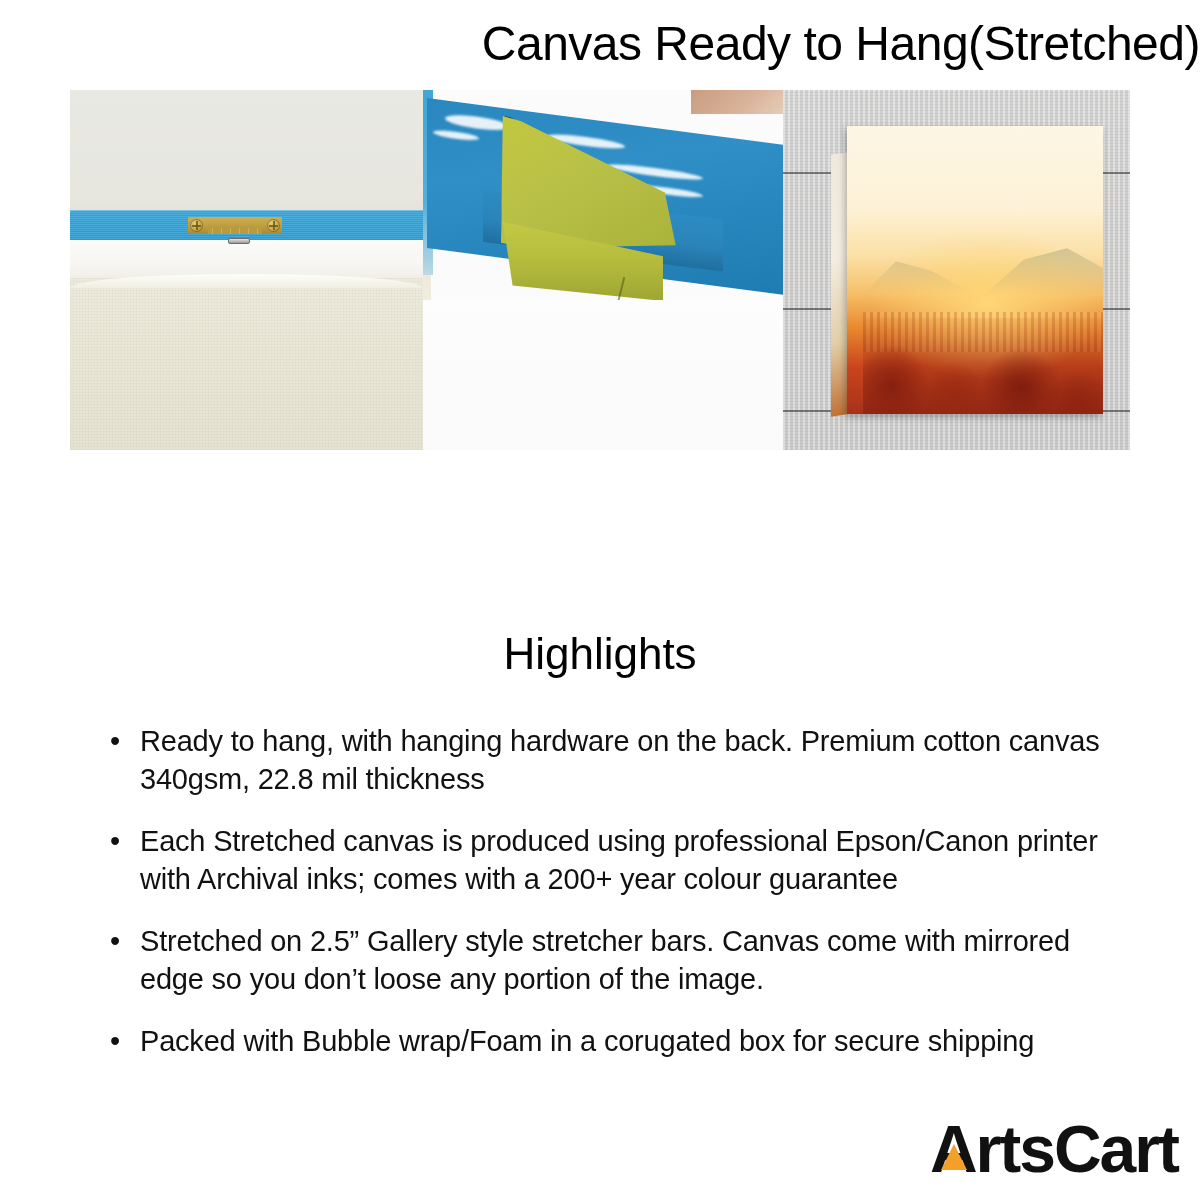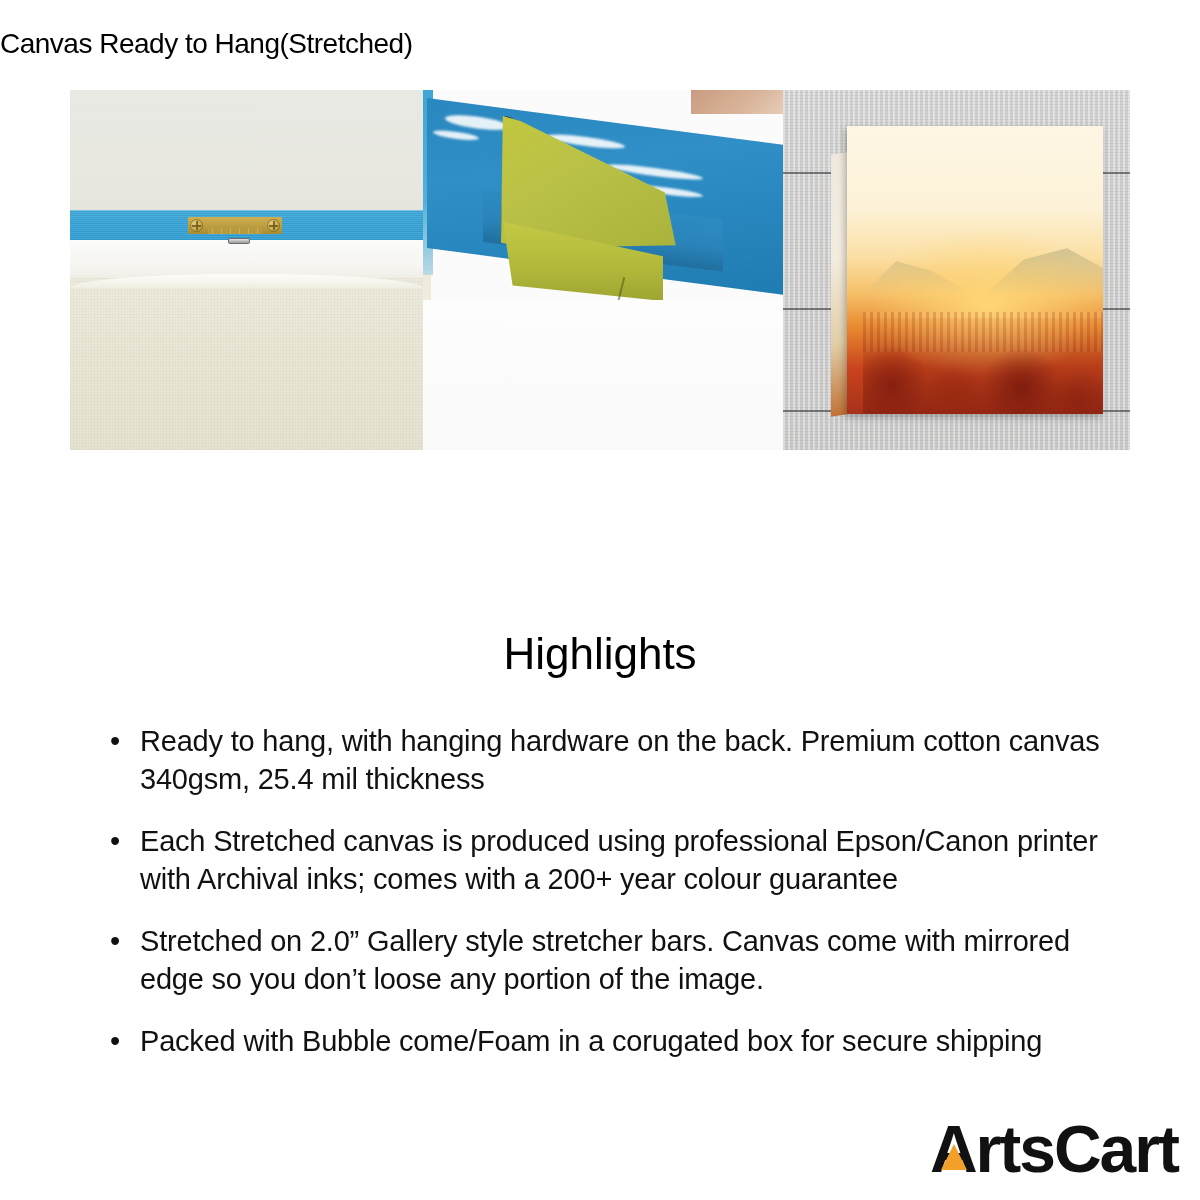--- a/index.html
+++ b/index.html
@@ -19,22 +19,22 @@
     height: 1200px;
     background: #ffffff;
   }
 
   
   .page-title {
     position: absolute;
     top: 18px;
     left: 0;
     width: 1200px;
-    text-align: left;
-    font-size: 28px;
+    text-align: right;
+    font-size: 48px;
     line-height: 52px;
     font-weight: 400;
     letter-spacing: -0.5px;
     color: #000000;
   }
 
   
   .image-strip {
     position: absolute;
     top: 90px;
@@ -451,33 +451,33 @@
     </div>
 
   </div>
 
 
   <h2 class="highlights-heading">Highlights</h2>
 
   <ul class="highlight-list">
     <li class="highlight-item">
       <span class="bullet-dot">•</span>
-      <span>Ready to hang,  with hanging hardware on the back.  Premium cotton canvas 340gsm, 25.4 mil thickness</span>
+      <span>Ready to hang,  with hanging hardware on the back.  Premium cotton canvas 340gsm, 22.8 mil thickness</span>
     </li>
     <li class="highlight-item">
       <span class="bullet-dot">•</span>
       <span>Each Stretched canvas is produced using professional Epson/Canon printer with Archival inks; comes with a 200+ year colour guarantee</span>
     </li>
     <li class="highlight-item">
       <span class="bullet-dot">•</span>
-      <span>Stretched on 2.0” Gallery style stretcher bars. Canvas come with mirrored edge so you don’t loose any portion of the image.</span>
+      <span>Stretched on 2.5” Gallery style stretcher bars. Canvas come with mirrored edge so you don’t loose any portion of the image.</span>
     </li>
     <li class="highlight-item">
       <span class="bullet-dot">•</span>
-      <span>Packed with Bubble come/Foam in a corugated box for secure shipping</span>
+      <span>Packed with Bubble wrap/Foam in a corugated box for secure shipping</span>
     </li>
   </ul>
 
   <div class="logo">
     <span class="logo-mark">ArtsCart</span>
     <span class="logo-triangle"></span>
   </div>
 
 </div>
 

